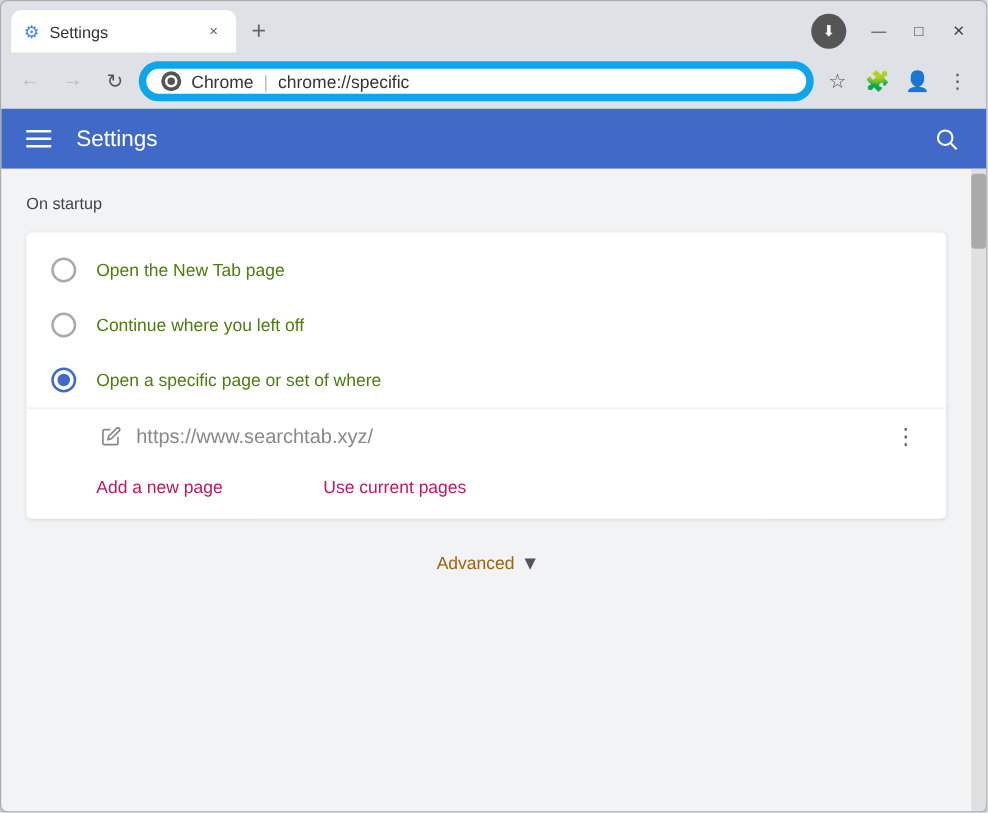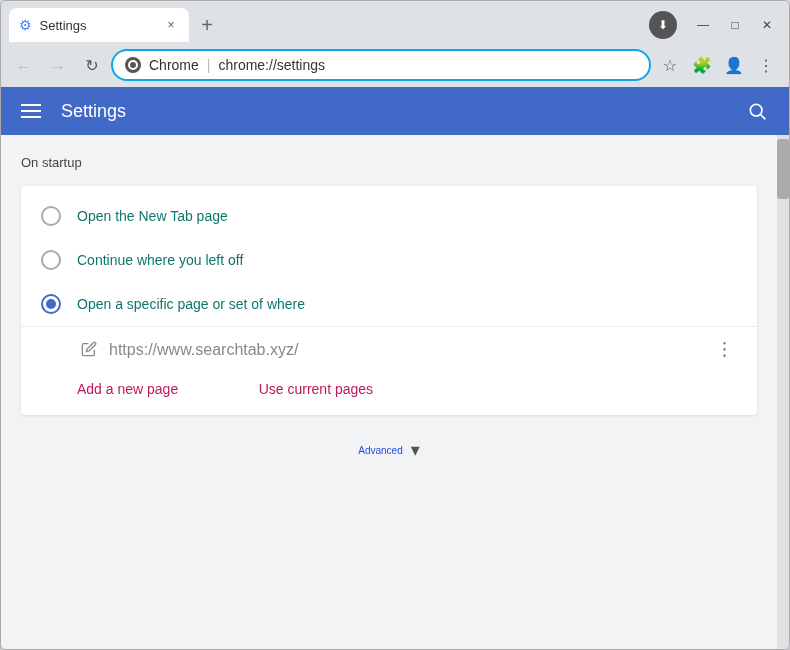--- a/index.html
+++ b/index.html
@@ -16,21 +16,21 @@
     .tab-close { width: 16px; height: 16px; display: flex; align-items: center; justify-content: center; border-radius: 50%; cursor: pointer; font-size: 12px; color: #666; }
     .tab-new { width: 28px; height: 28px; display: flex; align-items: center; justify-content: center; border-radius: 50%; cursor: pointer; font-size: 20px; color: #666; margin-left: 4px; }
     .title-bar-controls { margin-left: auto; display: flex; align-items: center; gap: 4px; }
     .title-btn { width: 28px; height: 28px; display: flex; align-items: center; justify-content: center; cursor: pointer; border-radius: 4px; font-size: 12px; color: #444; }
     .download-btn { width: 28px; height: 28px; display: flex; align-items: center; justify-content: center; border-radius: 50%; background: #555; color: white; font-size: 12px; margin-right: 8px; cursor: pointer; }
 
     
     .nav-bar { background: #dee1e6; display: flex; align-items: center; padding: 4px 8px; height: 44px; gap: 4px; }
     .nav-btn { width: 30px; height: 30px; display: flex; align-items: center; justify-content: center; border-radius: 50%; cursor: pointer; color: #555; font-size: 16px; }
     .nav-btn.disabled { color: #bbb; cursor: default; }
-    .address-bar { flex: 1; background: #fff; border-radius: 20px; display: flex; align-items: center; padding: 4px 12px; height: 32px; gap: 8px; border: 2px solid #0ea5e9; }
+    .address-bar { flex: 1; background: #fff; border-radius: 20px; display: flex; align-items: center; padding: 4px 12px; height: 32px; gap: 8px; border: 6px solid #0ea5e9; }
     .address-icon { width: 16px; height: 16px; border-radius: 50%; background: #555; display: flex; align-items: center; justify-content: center; }
     .address-icon-inner { width: 10px; height: 10px; border-radius: 50%; border: 2px solid #fff; }
     .address-text { font-size: 14px; color: #333; flex: 1; }
     .address-divider { color: #bbb; font-size: 14px; }
     .nav-actions { display: flex; align-items: center; gap: 2px; }
     .nav-action-btn { width: 30px; height: 30px; display: flex; align-items: center; justify-content: center; border-radius: 50%; cursor: pointer; color: #555; font-size: 16px; }
 
     
     .settings-header { background: #4169c8; display: flex; align-items: center; padding: 0 16px; height: 48px; }
     .hamburger { display: flex; flex-direction: column; gap: 4px; cursor: pointer; padding: 4px; }
@@ -47,21 +47,21 @@
 
     
     .section-title { font-size: 13px; font-weight: 500; color: #444; margin-bottom: 16px; }
     .startup-card { background: white; border-radius: 4px; padding: 8px 0; box-shadow: 0 1px 3px rgba(0,0,0,0.1); }
 
     
     .radio-option { display: flex; align-items: center; padding: 12px 20px; gap: 16px; cursor: pointer; }
     .radio-circle { width: 20px; height: 20px; border-radius: 50%; border: 2px solid #aaa; display: flex; align-items: center; justify-content: center; flex-shrink: 0; }
     .radio-circle.checked { border-color: #4169c8; }
     .radio-inner { width: 10px; height: 10px; border-radius: 50%; background: #4169c8; }
-    .radio-label { font-size: 14px; color: #0f766e; }
+    .radio-label { font-size: 14px; color: #4d7c0f; }
 
     
     .url-entry { display: flex; align-items: center; padding: 10px 20px 10px 56px; border-top: 1px solid #eee; gap: 8px; }
     .url-icon { width: 24px; height: 24px; display: flex; align-items: center; justify-content: center; color: #888; font-size: 14px; flex-shrink: 0; }
     .url-info { flex: 1; }
     .url-primary { font-size: 14px; color: #333; }
     .url-secondary { font-size: 16px; color: #888; margin-top: 2px; }
     .url-menu { width: 24px; height: 24px; display: flex; align-items: center; justify-content: center; color: #666; cursor: pointer; border-radius: 50%; font-size: 18px; letter-spacing: 1px; }
 
     
@@ -98,21 +98,21 @@
   <div class="nav-bar">
     <div class="nav-btn disabled">←</div>
     <div class="nav-btn disabled">→</div>
     <div class="nav-btn">↻</div>
     <div class="address-bar">
       <div class="address-icon">
         <div class="address-icon-inner"></div>
       </div>
       <span style="font-size:14px;color:#333;">Chrome</span>
       <span class="address-divider">|</span>
-      <span class="address-text">chrome://settings</span>
+      <span class="address-text">chrome://specific</span>
     </div>
     <div class="nav-actions">
       <div class="nav-action-btn">☆</div>
       <div class="nav-action-btn">🧩</div>
       <div class="nav-action-btn">👤</div>
       <div class="nav-action-btn">⋮</div>
     </div>
   </div>
 
   <div class="settings-header">
@@ -175,21 +175,21 @@
           
           <div class="action-link">Add a new page</div>
 
           
           <div class="action-link">Use current pages</div>
 
         </div>
       </div>
 
       <div class="advanced-section">
-        <span style="font-size:10px;color:#1d4ed8;">Advanced</span>
+        <span style="font-size:14px;color:#a16207;">Advanced</span>
         <span class="advanced-chevron">▾</span>
       </div>
 
     </div>
 
     <div class="scrollbar-track">
       <div class="scrollbar-thumb"></div>
     </div>
   </div>
 

